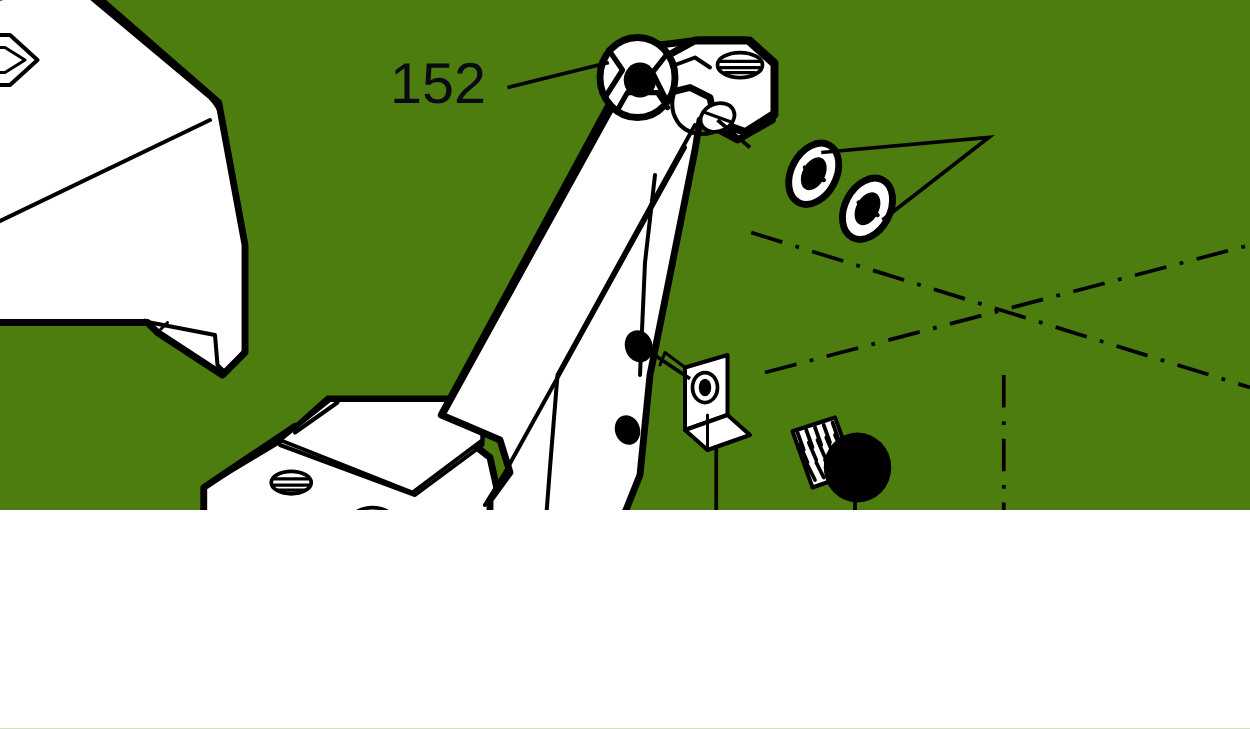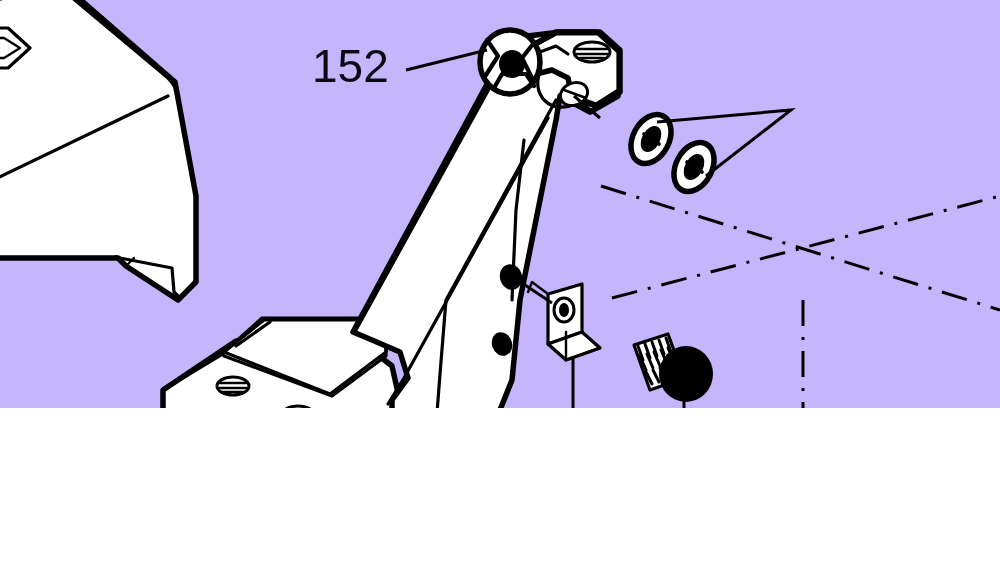--- a/index.html
+++ b/index.html
@@ -8,21 +8,21 @@
     padding: 0;
     background: #ffffff;
   }
   body {
     font-family: "Liberation Sans", sans-serif;
   }
   #diagram-root {
     position: relative;
     width: 1000px;
     height: 408px;
-    background: #c4b5fd;
+    background: #4d7c0f;
     overflow: hidden;
   }
   #diagram-svg {
     position: absolute;
     left: 0;
     top: 0;
     width: 1000px;
     height: 583px;
     display: block;
   }

